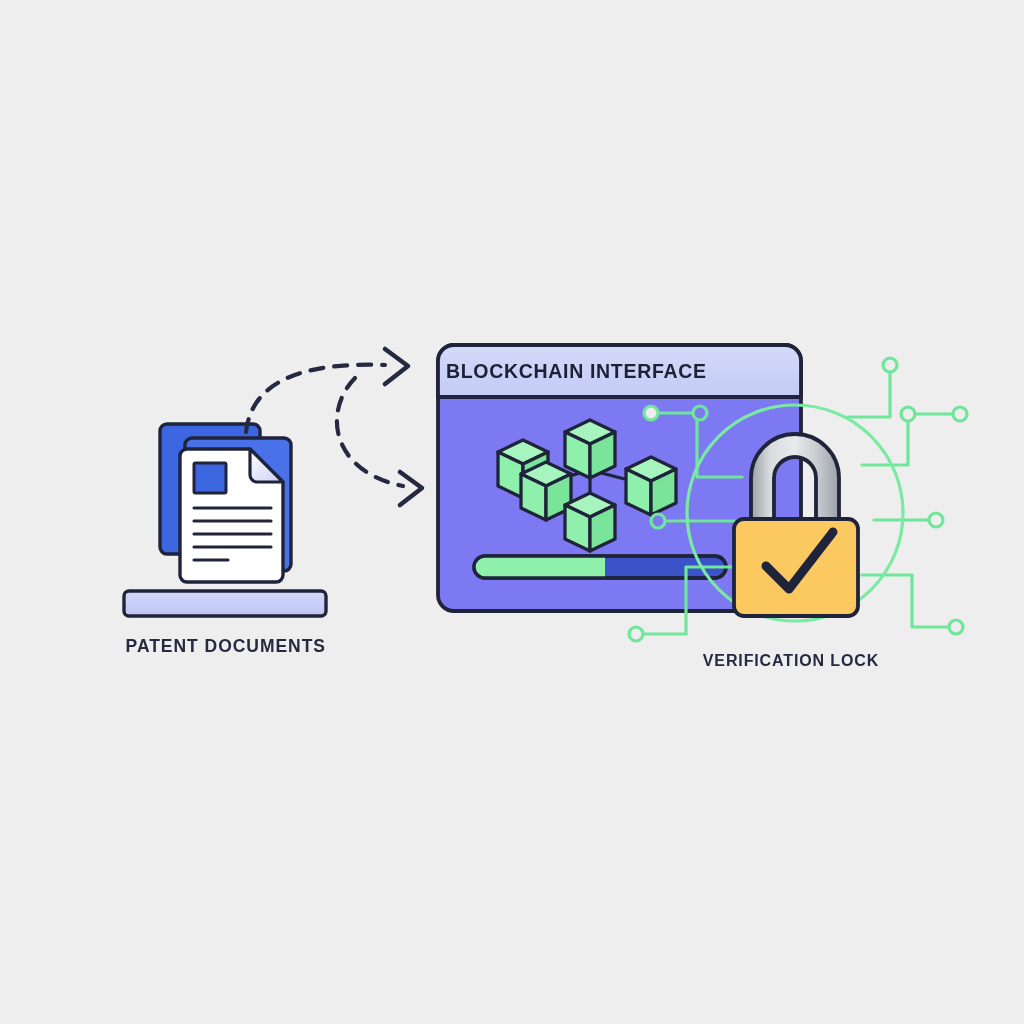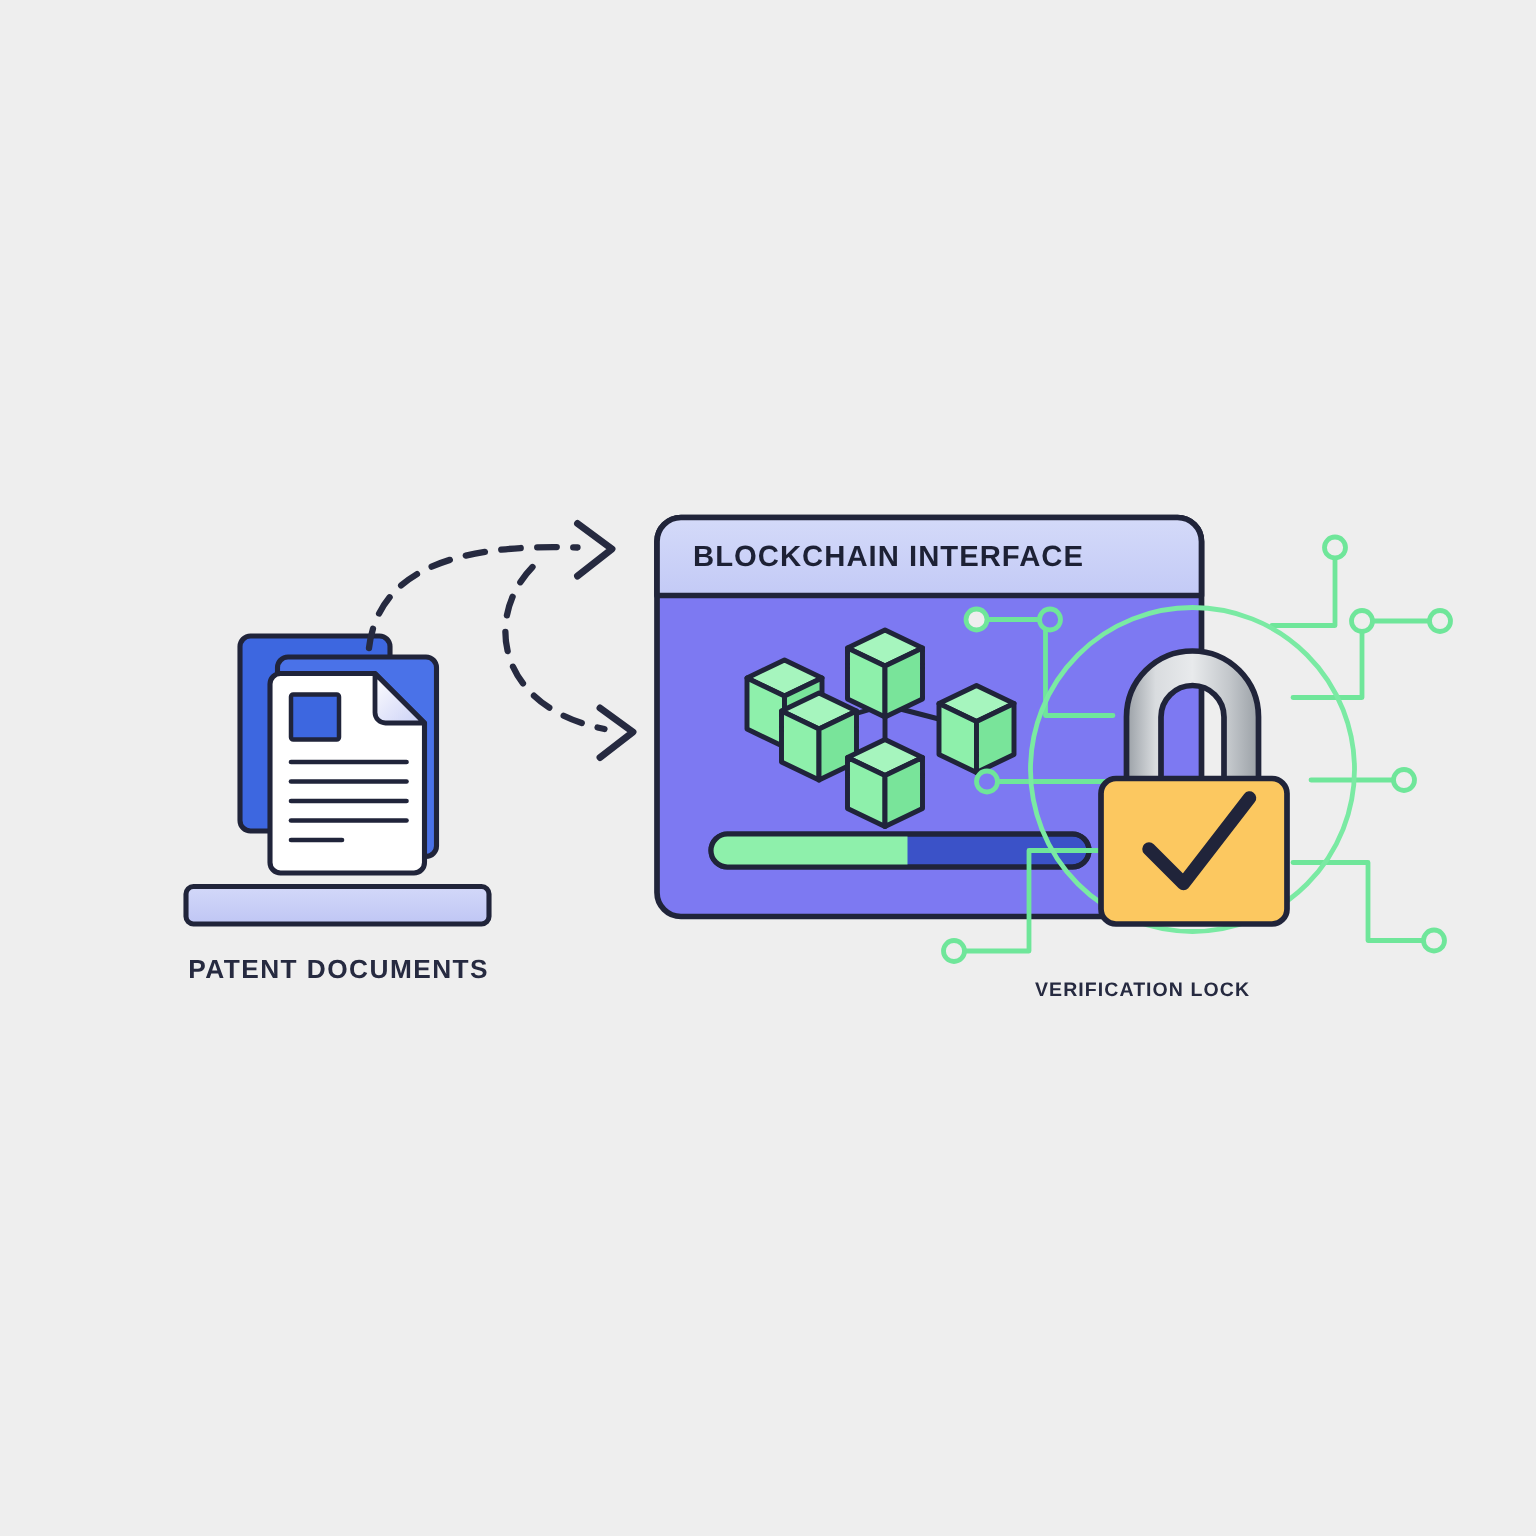--- a/index.html
+++ b/index.html
@@ -36,26 +36,26 @@
     left: 124px;
     top: 636px;
     width: 202px;
     text-align: right;
     font-size: 17.5px;
   }
   #lock-label {
     left: 690px;
     top: 652px;
     width: 202px;
-    text-align: left;
-    font-size: 13px;
+    text-align: center;
+    font-size: 16px;
   }
   #panel-title {
     position: absolute;
-    left: 462px;
+    left: 446px;
     top: 360px;
     font-size: 19.5px;
     font-weight: 700;
     letter-spacing: 0.035em;
     color: #1d2135;
     font-family: "Liberation Sans", sans-serif;
   }
   #uploading-text {
     position: absolute;
     left: 474px;

